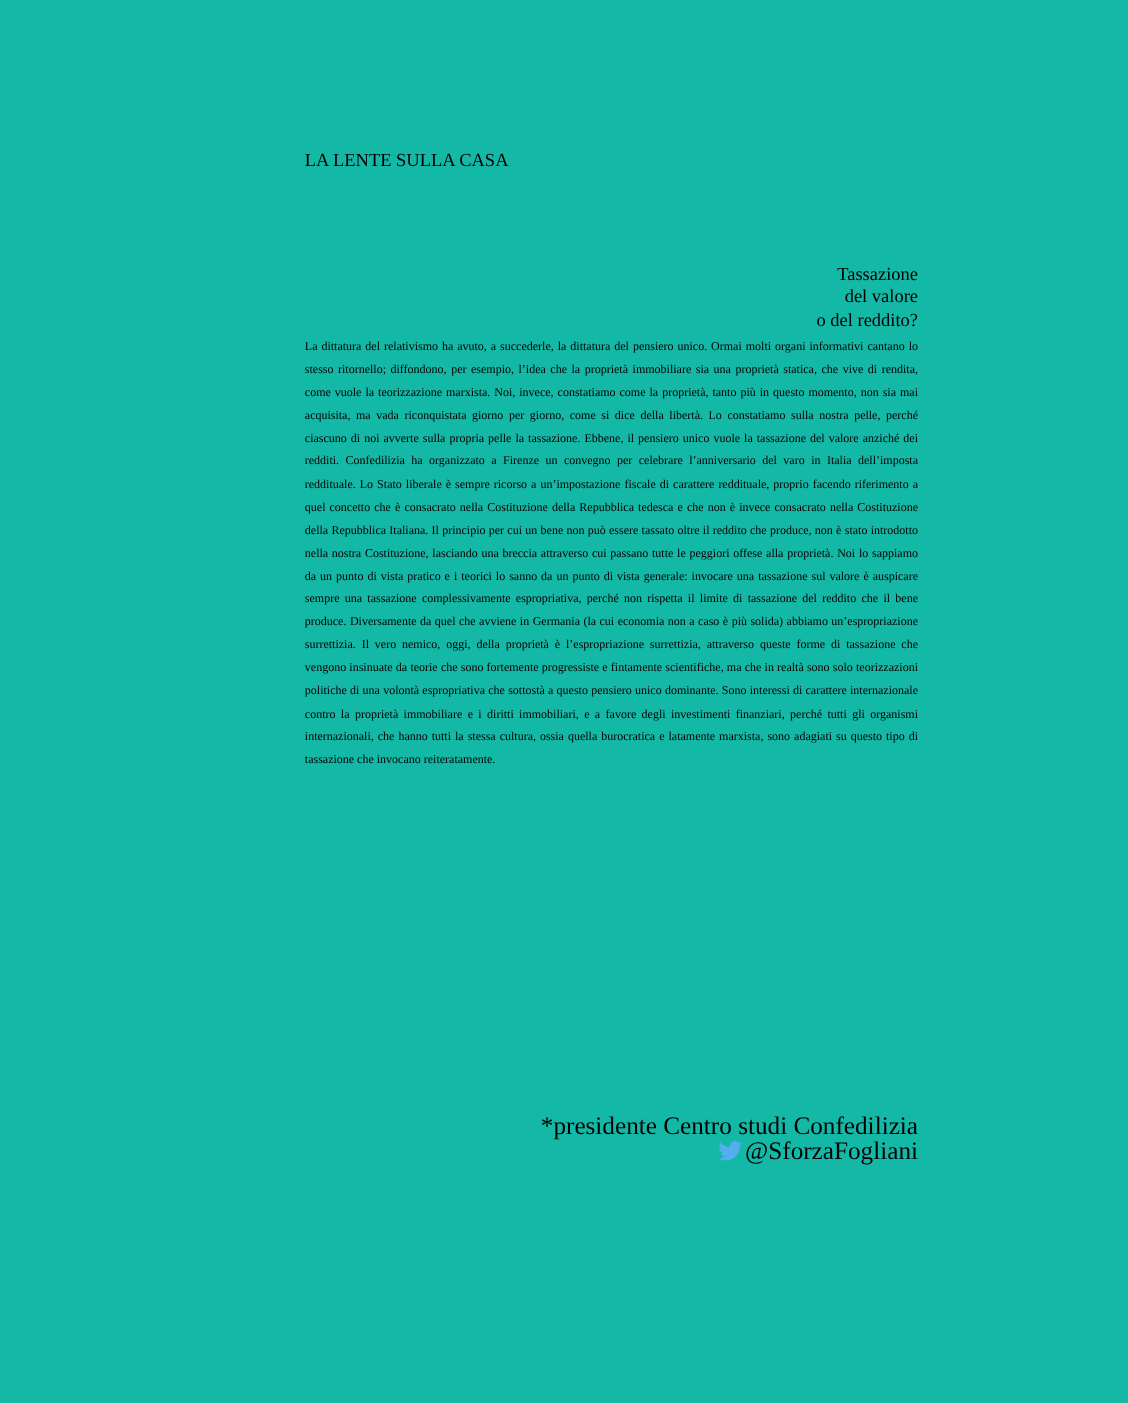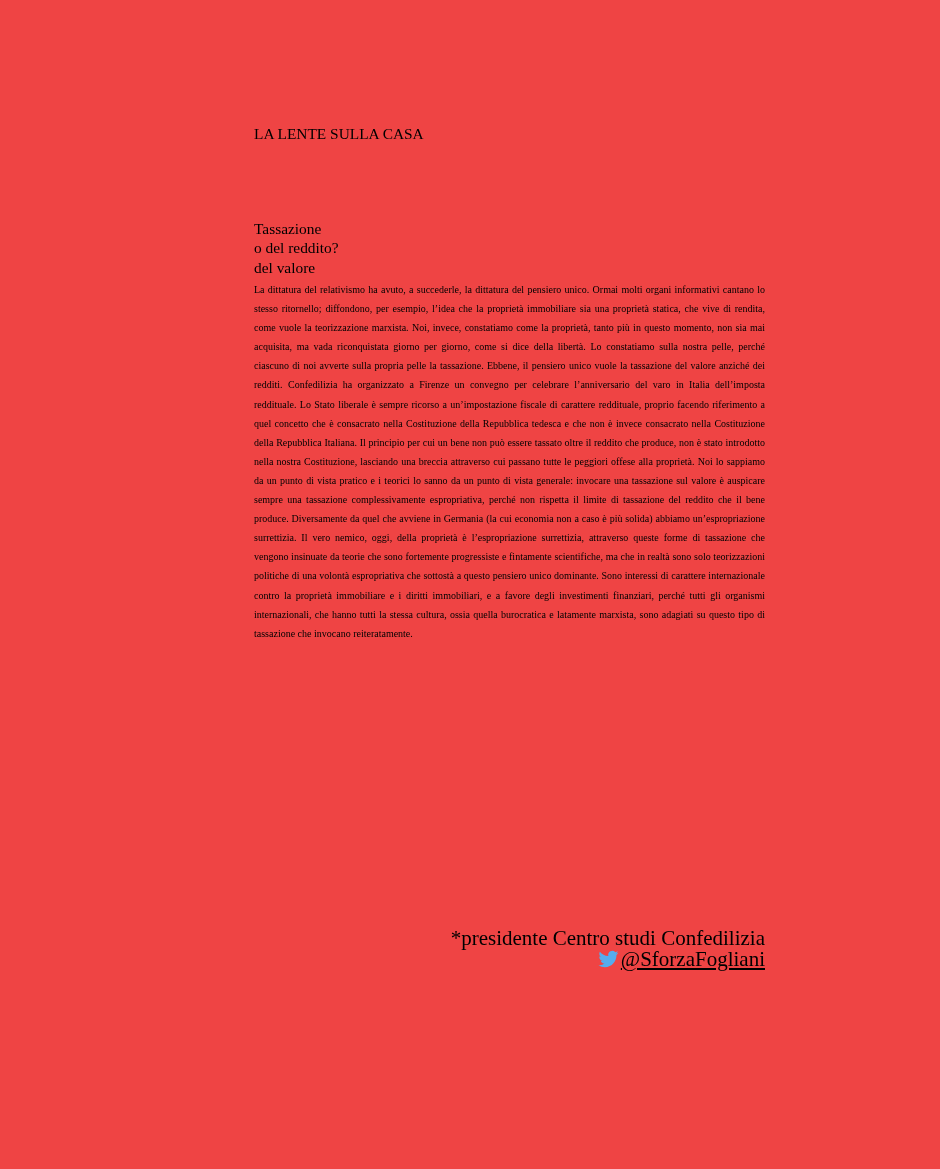--- a/index.html
+++ b/index.html
@@ -4,42 +4,42 @@
 <style>
   html, body {
     margin: 0;
     padding: 0;
     background: #ffffff;
   }
   .page {
     position: relative;
     width: 940px;
     height: 1169px;
-    background: #ef4444;
+    background: #14b8a6;
     font-family: "Liberation Serif", "DejaVu Serif", serif;
     color: #000000;
     overflow: hidden;
   }
   .doc-header {
     position: absolute;
     left: 254px;
     top: 124px;
     width: 511px;
     font-size: 15.4px;
     line-height: 19.2px;
     text-align: left;
   }
   .doc-subtitle {
     position: absolute;
     left: 254px;
     top: 219px;
     width: 511px;
     font-size: 15.4px;
     line-height: 19.4px;
-    text-align: left;
+    text-align: right;
   }
   .doc-body {
     position: absolute;
     left: 254px;
     top: 280px;
     width: 511px;
     font-size: 10px;
     line-height: 19.1px;
     text-align: justify;
     text-justify: inter-word;
@@ -51,21 +51,20 @@
     width: 511px;
     font-size: 21px;
     line-height: 19.4px;
     text-align: right;
   }
   .footer-handle-row {
     display: flex;
     justify-content: flex-end;
     align-items: center;
     margin-top: 1px;
-    text-decoration: underline;
   }
   .twitter-icon-box {
     width: 25px;
     height: 20px;
     display: inline-flex;
     align-items: center;
     justify-content: center;
   }
   .twitter-icon-box svg {
     width: 25px;
@@ -77,22 +76,22 @@
 <body>
 
 <div class="page">
 
   <div class="doc-header">
     <div>LA LENTE SULLA CASA</div>
   </div>
 
   <div class="doc-subtitle">
     <div>Tassazione</div>
+    <div>del valore</div>
     <div>o del reddito?</div>
-    <div>del valore</div>
   </div>
 
   <div class="doc-body">La dittatura del relativismo ha avuto, a succederle, la dittatura del pensiero unico. Ormai molti organi informativi cantano lo stesso ritornello; diffondono, per esempio, l’idea che la proprietà immobiliare sia una proprietà statica, che vive di rendita, come vuole la teorizzazione marxista. Noi, invece, constatiamo come la proprietà, tanto più in questo momento, non sia mai acquisita, ma vada riconquistata giorno per giorno, come si dice della libertà. Lo constatiamo sulla nostra pelle, perché ciascuno di noi avverte sulla propria pelle la tassazione. Ebbene, il pensiero unico vuole la tassazione del valore anziché dei redditi. Confedilizia ha organizzato a Firenze un convegno per celebrare l’anniversario del varo in Italia dell’imposta reddituale. Lo Stato liberale è sempre ricorso a un’impostazione fiscale di carattere reddituale, proprio facendo riferimento a quel concetto che è consacrato nella Costituzione della Repubblica tedesca e che non è invece consacrato nella Costituzione della Repubblica Italiana. Il principio per cui un bene non può essere tassato oltre il reddito che produce, non è stato introdotto nella nostra Costituzione, lasciando una breccia attraverso cui passano tutte le peggiori offese alla proprietà. Noi lo sappiamo da un punto di vista pratico e i teorici lo sanno da un punto di vista generale: invocare una tassazione sul valore è auspicare sempre una tassazione complessivamente espropriativa, perché non rispetta il limite di tassazione del reddito che il bene produce. Diversamente da quel che avviene in Germania (la cui economia non a caso è più solida) abbiamo un’espropriazione surrettizia. Il vero nemico, oggi, della proprietà è l’espropriazione surrettizia, attraverso queste forme di tassazione che vengono insinuate da teorie che sono fortemente progressiste e fintamente scientifiche, ma che in realtà sono solo teorizzazioni politiche di una volontà espropriativa che sottostà a questo pensiero unico dominante. Sono interessi di carattere internazionale contro la proprietà immobiliare e i diritti immobiliari, e a favore degli investimenti finanziari, perché tutti gli organismi internazionali, che hanno tutti la stessa cultura, ossia quella burocratica e latamente marxista, sono adagiati su questo tipo di tassazione che invocano reiteratamente.</div>
 
   <div class="doc-footer">
     <div>*presidente Centro studi Confedilizia</div>
     <div class="footer-handle-row">
       <span class="twitter-icon-box">
         <svg viewBox="0 0 24 24" xmlns="http://www.w3.org/2000/svg" aria-hidden="true" fill="#55acee">
           <path d="M23.953 4.57a10 10 0 0 1-2.825.775 4.958 4.958 0 0 0 2.163-2.723 9.99 9.99 0 0 1-3.127 1.195 4.92 4.92 0 0 0-8.384 4.482C7.69 8.095 4.067 6.13 1.64 3.162a4.822 4.822 0 0 0-.666 2.475c0 1.71.87 3.213 2.188 4.096a4.904 4.904 0 0 1-2.228-.616v.06a4.923 4.923 0 0 0 3.946 4.827 4.996 4.996 0 0 1-2.212.085 4.937 4.937 0 0 0 4.604 3.417 9.868 9.868 0 0 1-6.102 2.105c-.39 0-.779-.023-1.17-.067a13.995 13.995 0 0 0 7.557 2.209c9.054 0 13.999-7.496 13.999-13.986 0-.21 0-.42-.015-.63a9.936 9.936 0 0 0 2.46-2.548z"></path>

